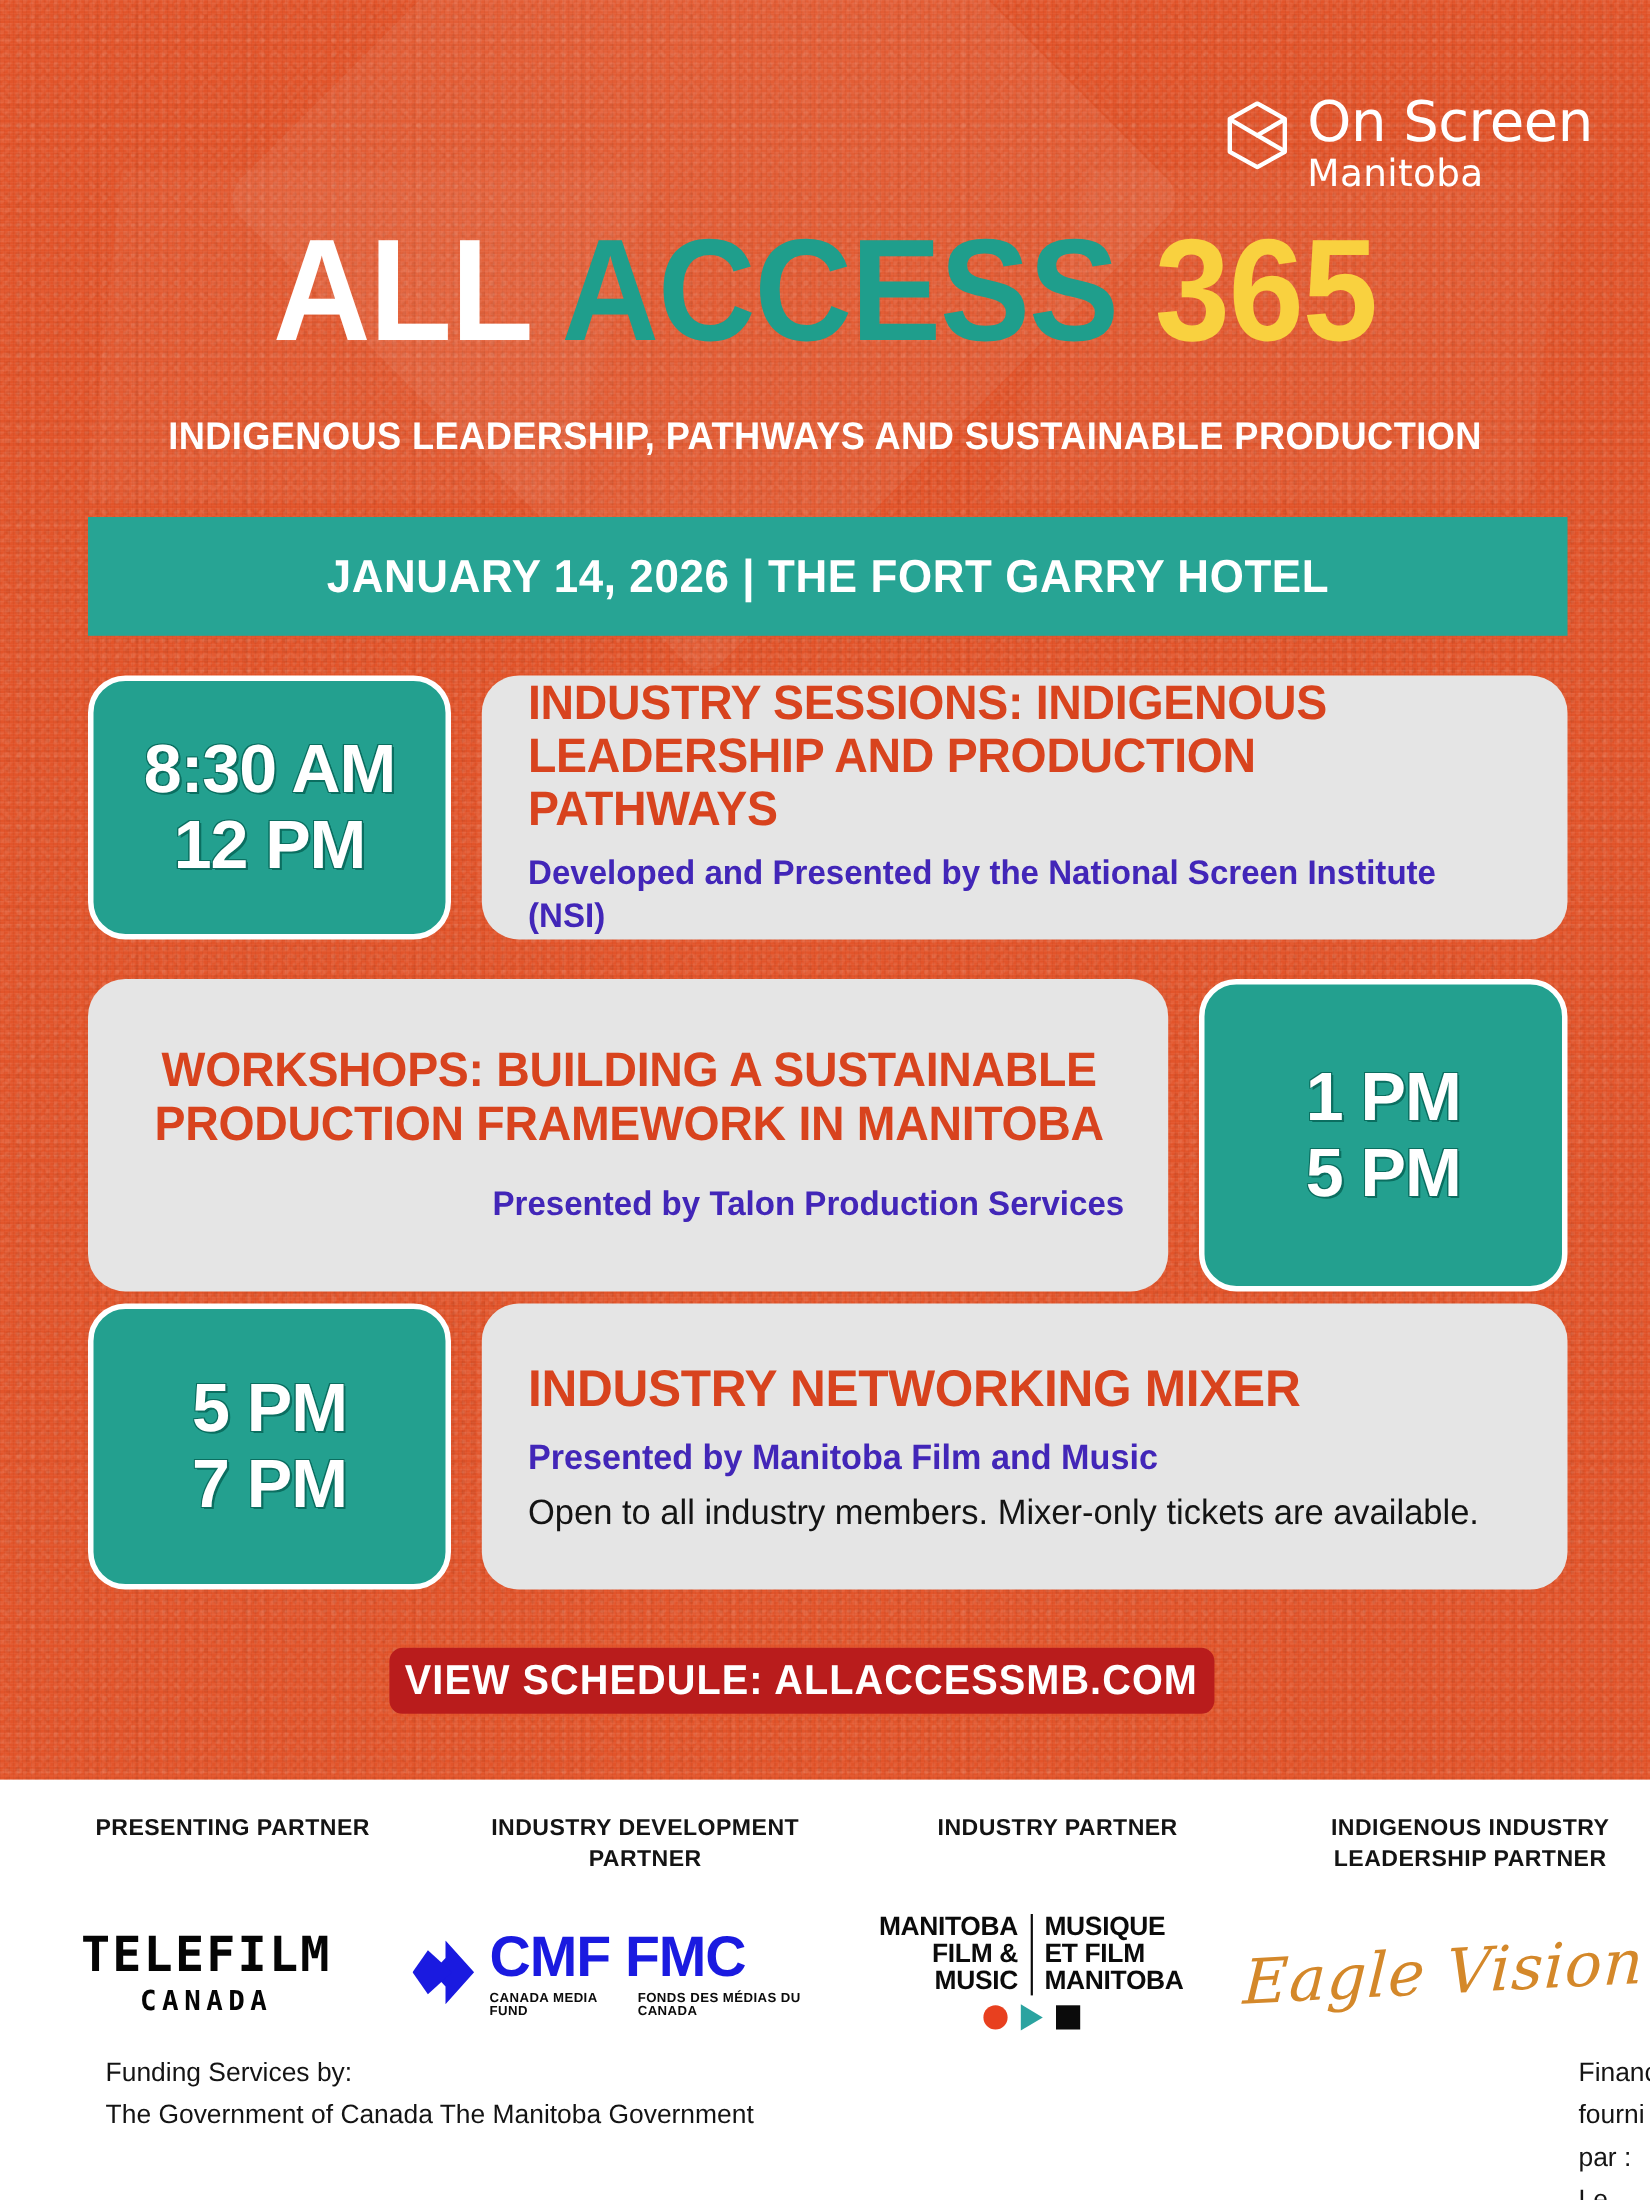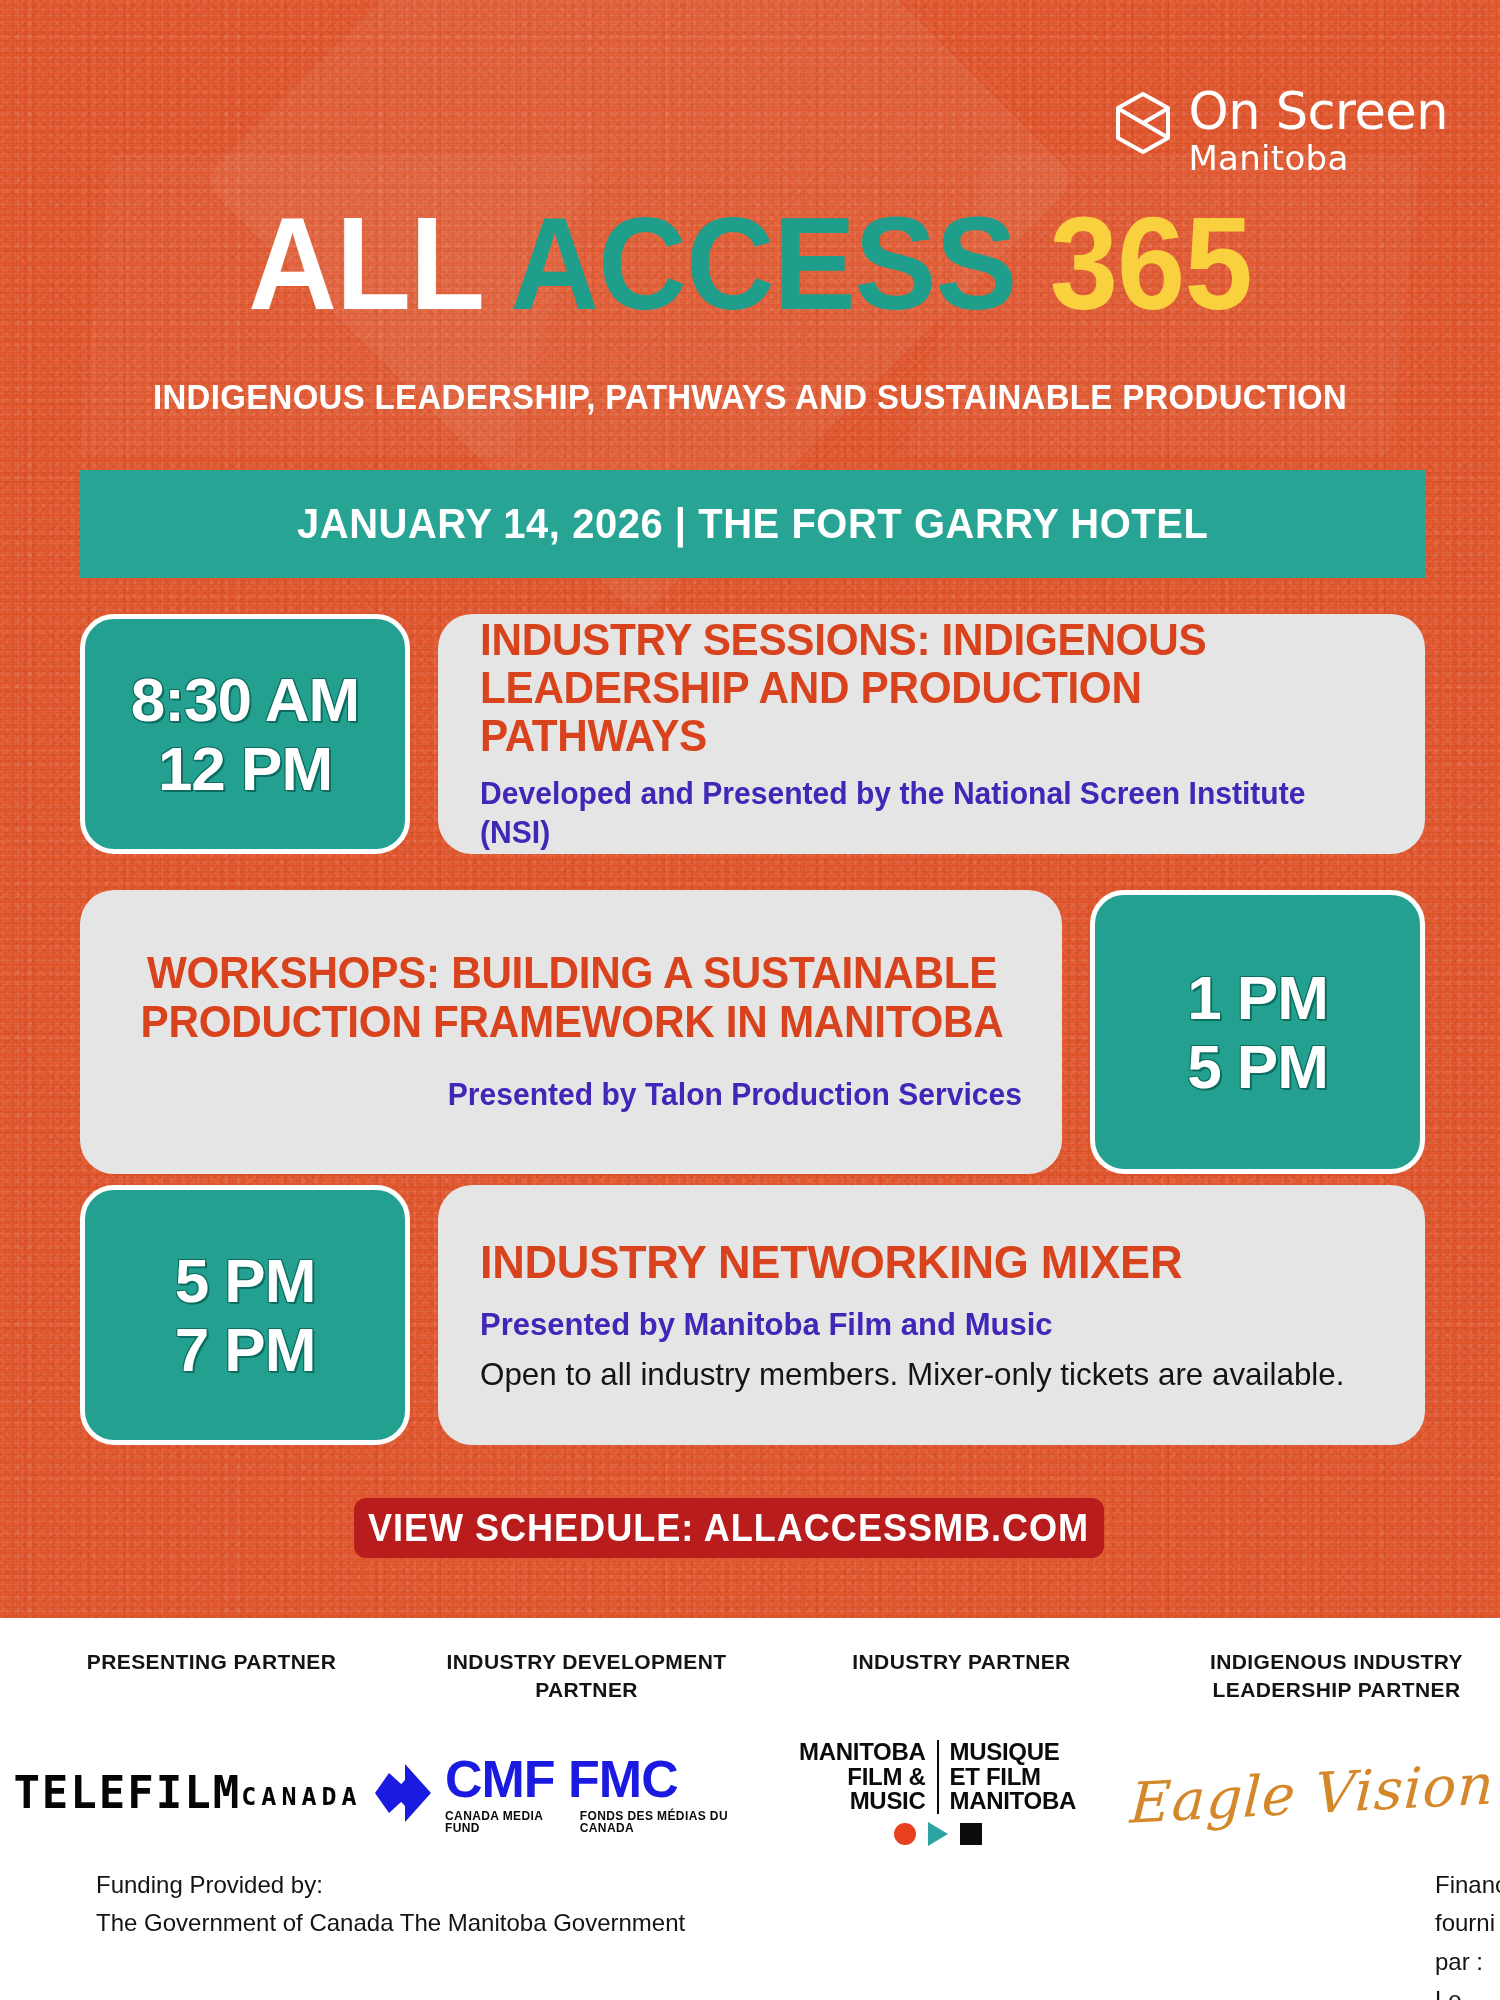--- a/index.html
+++ b/index.html
@@ -158,21 +158,21 @@
     display:inline-block;color:#141414;font-weight:700;font-size:21px;
     line-height:1.35;letter-spacing:.4px;max-width:300px;
   }
 
   .partner-logos{
     position:absolute;left:0;top:120px;width:1500px;height:110px;display:flex;
   }
   .pl{flex:1 1 0;display:flex;align-items:center;justify-content:center;}
 
   
-  .telefilm{display:flex;flex-direction:row;align-items:center;line-height:1;}
+  .telefilm{display:flex;flex-direction:column;align-items:center;line-height:1;}
   .tf-1{
     font-family:"DejaVu Sans Mono", monospace;font-weight:700;font-size:44px;
     letter-spacing:2px;color:#050505;
   }
   .tf-2{
     font-family:"DejaVu Sans Mono", monospace;font-weight:700;font-size:25px;
     letter-spacing:5px;color:#050505;margin-top:6px;
   }
 
   
@@ -357,21 +357,21 @@
       </div>
 
       <div class="pl">
         <div class="eagle">Eagle Vision</div>
       </div>
 
     </div>
 
     <div class="funding">
       <div class="fund-col">
-        <div class="fund-line">Funding Provided by:</div>
+        <div class="fund-line">Funding Services by:</div>
         <div class="fund-line">The Government of Canada The Manitoba Government</div>
       </div>
       <div class="fund-col right">
         <div class="fund-line">Financement fourni par :</div>
         <div class="fund-line">Le gouvernement du Canada Le gouvernement du Manitoba</div>
       </div>
     </div>
 
   </div>
 </div>

